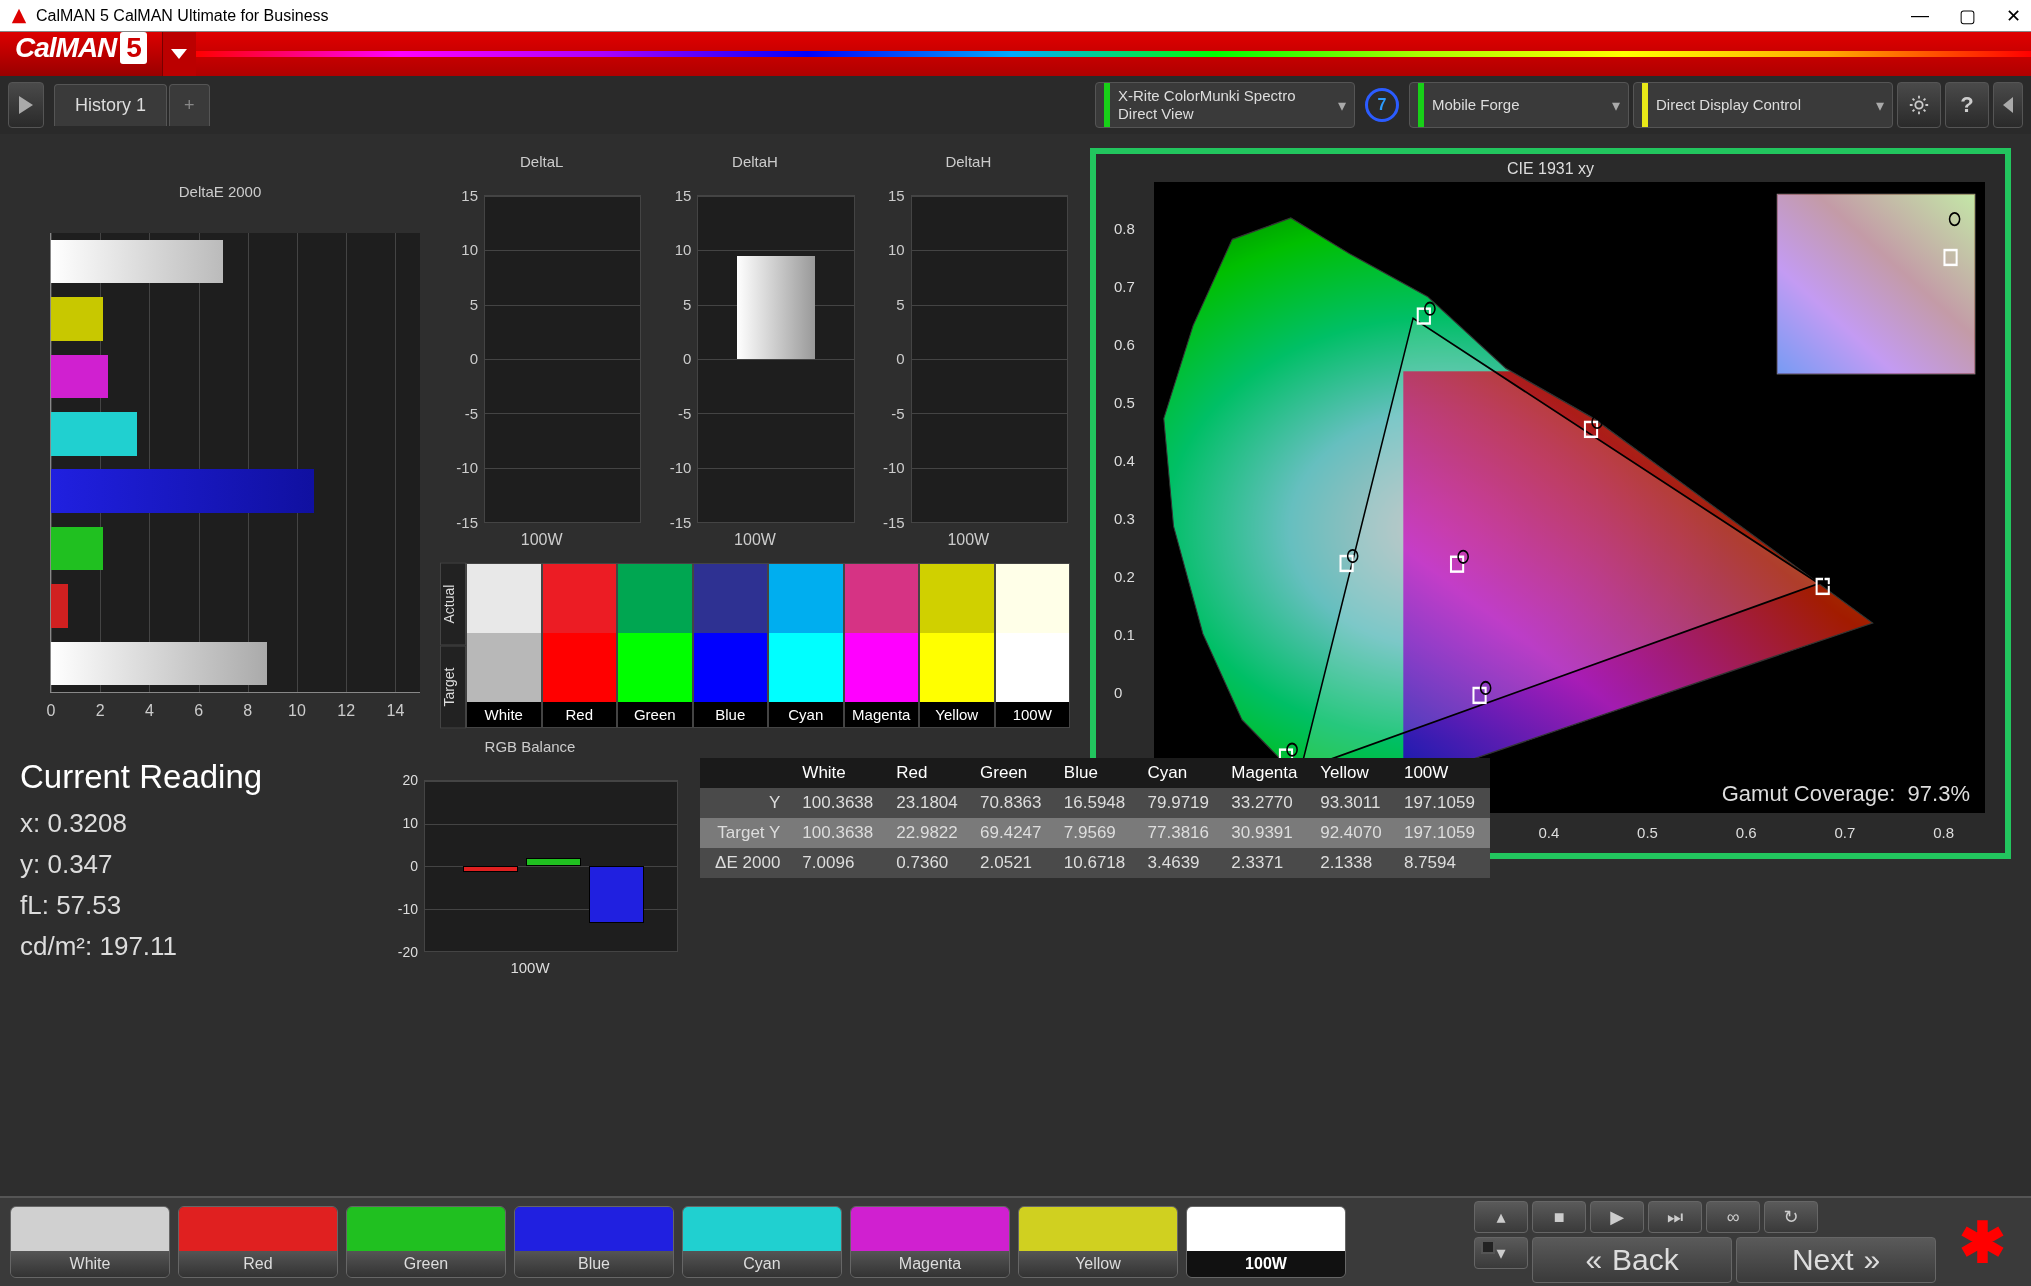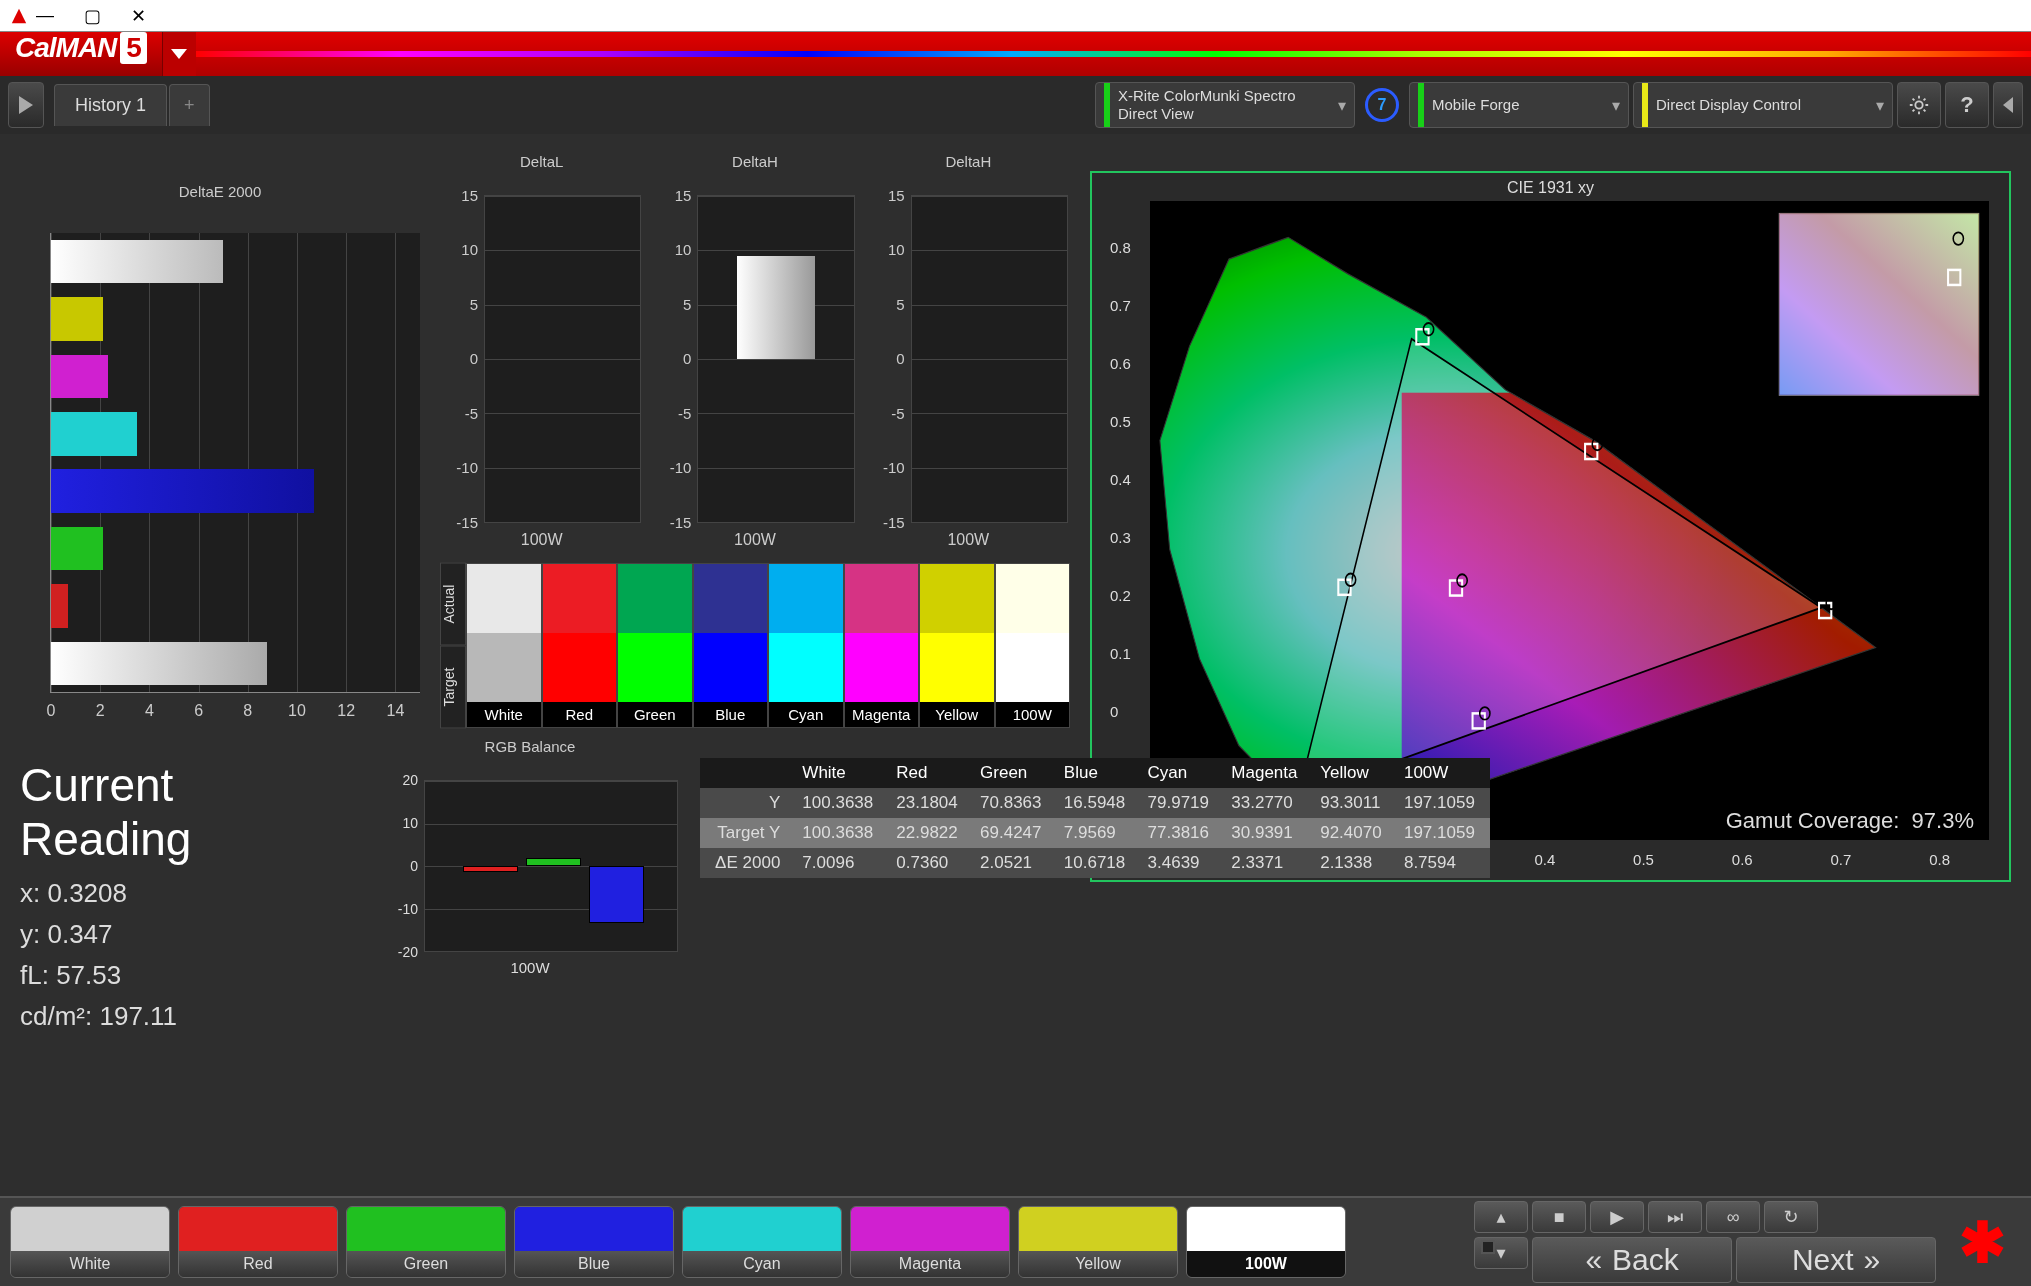--- a/index.html
+++ b/index.html
@@ -58,28 +58,28 @@
   
   .swatch-wrap { position: absolute; top: 425px; left: 440px; width: 630px; height: 165px; display: flex; }
   .swatch-sidelabel { width: 26px; display: flex; flex-direction: column; }
   .swatch-sidelabel div { flex: 1; writing-mode: vertical-rl; transform: rotate(180deg); text-align: center; font-size: 14px; background: #222; border: 1px solid #444; }
   .swatch-grid { flex: 1; display: flex; }
   .swatch-col { flex: 1; display: flex; flex-direction: column; border: 1px solid #444; }
   .swatch-half { flex: 1; }
   .swatch-label { text-align: center; font-size: 15px; padding: 4px 0; background: #000; color: #fff; }
   
   
-  .cie-wrap { position: absolute; top: 10px; left: 1090px; right: 20px; height: 711px; border: 2px solid #22c55e; background: #2a2a2a; margin-top: 23px; }
+  .cie-wrap { position: absolute; top: 10px; left: 1090px; right: 20px; height: 711px; border: 6px solid #22c55e; background: #2a2a2a; }
   .cie-title { position: absolute; top: 6px; left: 50%; transform: translateX(-50%); font-size: 16px; }
   .cie-plot { position: absolute; top: 28px; left: 58px; right: 20px; bottom: 40px; background: #000; }
   .gamut-text { position: absolute; bottom: 42px; right: 25px; background: rgba(0,0,0,0.3); padding: 4px 10px; font-size: 22px; }
   
   
   .current-reading { position: absolute; top: 620px; left: 20px; width: 330px; }
-  .current-reading h2 { font-size: 46px; font-weight: 300; color: #fff; margin-bottom: 12px; }
+  .current-reading h2 { font-size: 33px; font-weight: 300; color: #fff; margin-bottom: 12px; }
   .current-reading p { font-size: 26px; font-weight: 300; margin-bottom: 10px; }
   
   
   .rgb-wrap { position: absolute; top: 620px; left: 380px; width: 300px; height: 220px; }
   
   
   .data-table { position: absolute; top: 620px; left: 700px; width: 790px; border-collapse: collapse; font-size: 17px; }
   .data-table th, .data-table td { padding: 5px 8px; text-align: left; }
   .data-table thead th { background: #1a1a1a; font-weight: normal; color: #fff; }
   .data-table tr:nth-child(odd) td { background: #4a4a4a; }
@@ -102,20 +102,21 @@
   .marker { stroke: #fff; stroke-width: 2; fill: none; }
   .marker-circle { stroke: #000; stroke-width: 1.5; fill: none; }
 </style>
 </head>
 <body>
 
 <div class="titlebar">
   <svg class="logo-icon" viewBox="0 0 20 20">
       <polygon points="10,2 18,18 2,18" fill="#d00"></polygon>
     </svg>
+  <span class="title-text">CalMAN 5 CalMAN Ultimate for Business</span>
   <div class="win-controls">
     <span>—</span>
     <span>▢</span>
     <span>✕</span>
   </div>
 </div>
 
 <div class="brandbar">
   <div class="brandlogo">
     <span>CalMAN</span>

